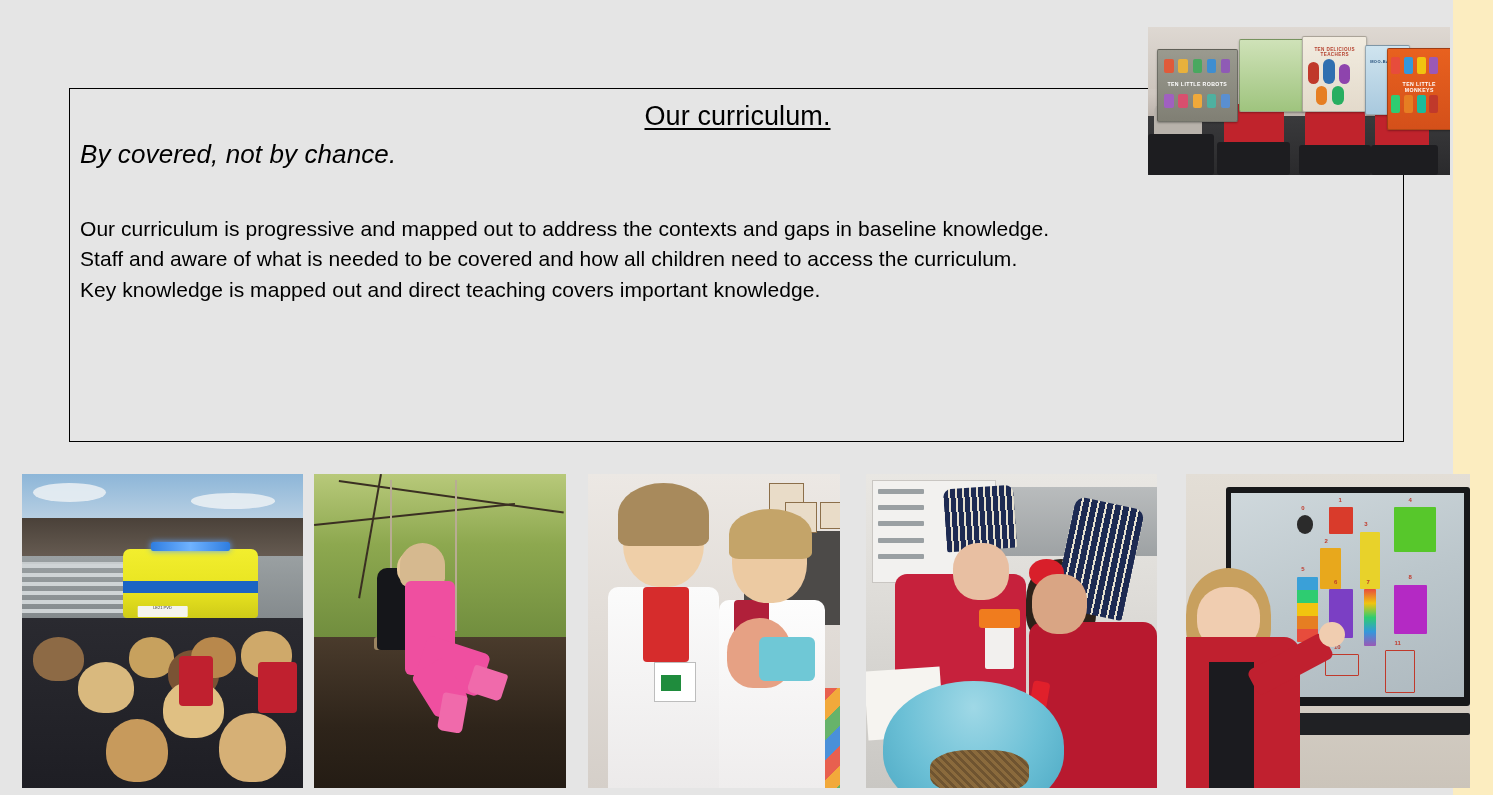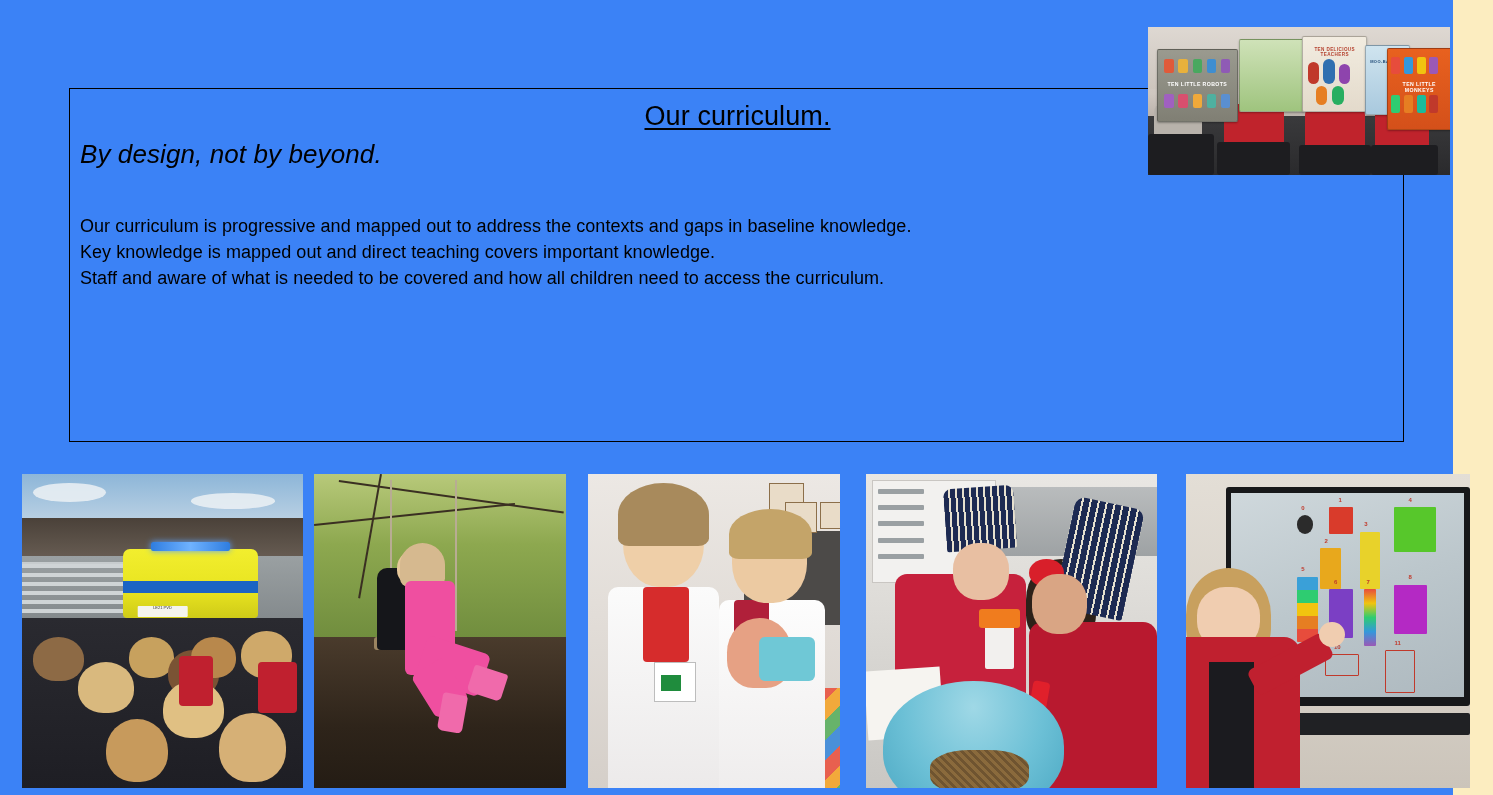--- a/index.html
+++ b/index.html
@@ -13,21 +13,21 @@
     font-family: "Liberation Sans", sans-serif;
     overflow: hidden;
     position: relative;
   }
 
   #slide {
     position: absolute;
     left: 0; top: 0;
     width: 1453px;
     height: 795px;
-    background: #3b82f6;
+    background: #e5e5e5;
   }
 
   
   #text-box {
     position: absolute;
     left: 69px;
     top: 88px;
     width: 1335px;
     height: 354px;
     border: 1.6px solid #000000;
@@ -62,21 +62,21 @@
     color: #000000;
     line-height: 1.2;
     margin-top: 6px;
     letter-spacing: 0.1px;
   }
 
   .body-block {
     margin-top: 44px;
   }
   .body-line {
-    font-size: 18px;
+    font-size: 21px;
     color: #000000;
     line-height: 1.44;
     letter-spacing: 0.05px;
     white-space: pre-wrap;
   }
 
   
   .photo {
     position: absolute;
     overflow: hidden;
@@ -278,26 +278,26 @@
 
 <div id="slide">
 
   <div id="text-box">
     <div id="text-box-inner">
 
       <div class="slide-title-row">
         <span class="slide-title">Our curriculum.</span>
       </div>
 
-      <div class="subtitle-line">By design, not by beyond.</div>
+      <div class="subtitle-line">By covered, not by chance.</div>
 
       <div class="body-block">
         <div class="body-line">Our curriculum is progressive and mapped out to address the contexts and gaps in baseline knowledge.</div>
+        <div class="body-line">Staff and aware of what is needed to be covered and how all children need to access the curriculum.</div>
         <div class="body-line">Key knowledge is mapped out and direct teaching covers important knowledge.</div>
-        <div class="body-line">Staff and aware of what is needed to be covered and how all children need to access the curriculum.</div>
       </div>
 
     </div>
   </div>
 
   <div class="photo" id="photo-reading">
     <div class="layer wall"></div>
     <div class="layer floor"></div>
 
     <div class="kidbody" style="left:2%;top:52%;width:16%;height:30%;background:#b8b2ab;"></div>

